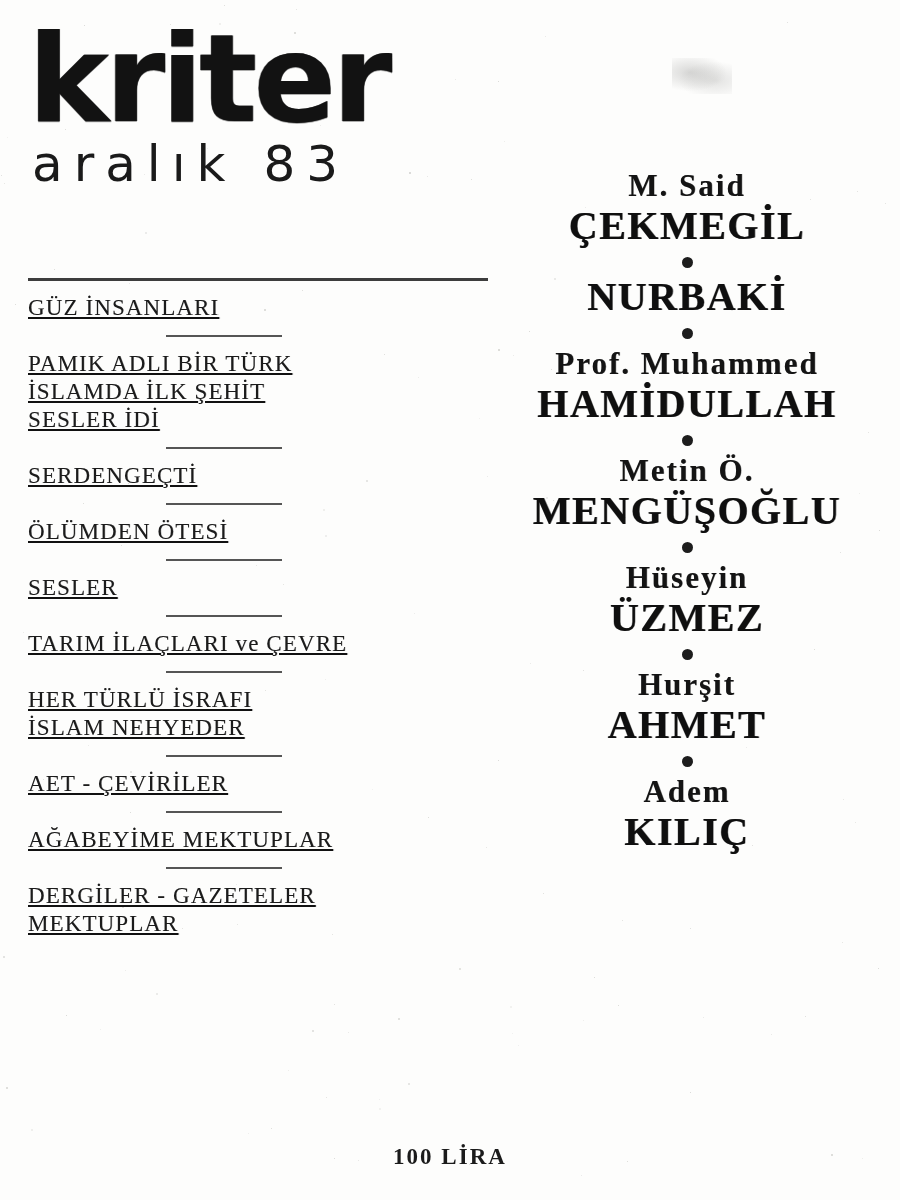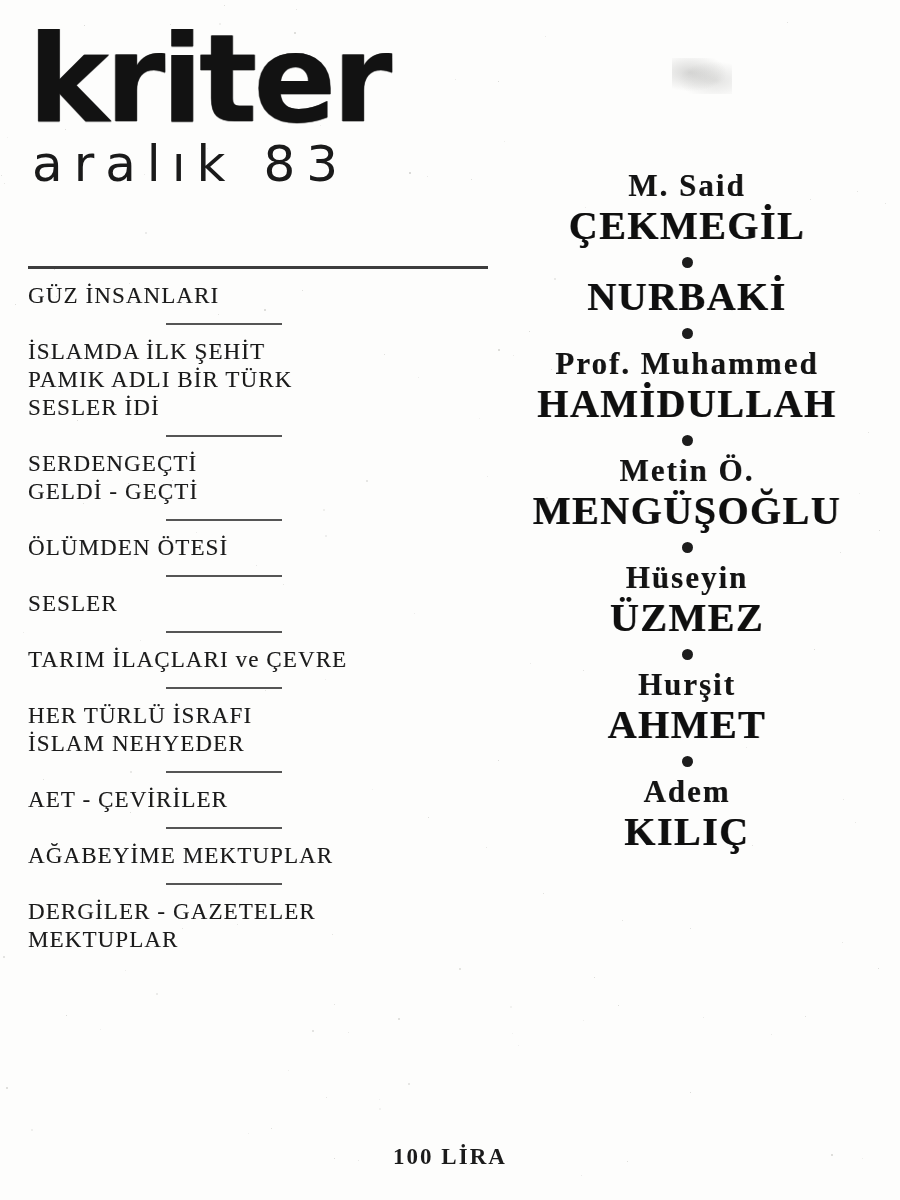--- a/index.html
+++ b/index.html
@@ -64,22 +64,23 @@
     letter-spacing: 11px;
     color: #1a1a1a;
     margin-top: 2px;
     margin-left: 4px;
   }
 
   
   #contents {
     position: absolute;
     left: 28px;
-    top: 266px;
+    top: 278px;
     width: 462px;
+    text-decoration: underline;
   }
   .rule-top {
     width: 460px;
     height: 3px;
     background: #222;
     opacity: 0.88;
     margin-bottom: 13px;
   }
   .rule-short {
     width: 116px;
@@ -312,28 +313,27 @@
   </div>
 
   <div id="contents">
     <div class="rule-top"></div>
     <div id="contents-list">
         <div>
           <div class="entry">GÜZ İNSANLARI</div>
         </div>
         <div class="rule-short"></div>
         <div>
+          <div class="entry">PAMIK ADLI BİR TÜRK</div>
           <div class="entry">İSLAMDA İLK ŞEHİT</div>
-          <div class="entry">PAMIK ADLI BİR TÜRK</div>
           <div class="entry">SESLER İDİ</div>
         </div>
         <div class="rule-short"></div>
         <div>
           <div class="entry">SERDENGEÇTİ</div>
-          <div class="entry">GELDİ - GEÇTİ</div>
         </div>
         <div class="rule-short"></div>
         <div>
           <div class="entry">ÖLÜMDEN ÖTESİ</div>
         </div>
         <div class="rule-short"></div>
         <div>
           <div class="entry">SESLER</div>
         </div>
         <div class="rule-short"></div>

